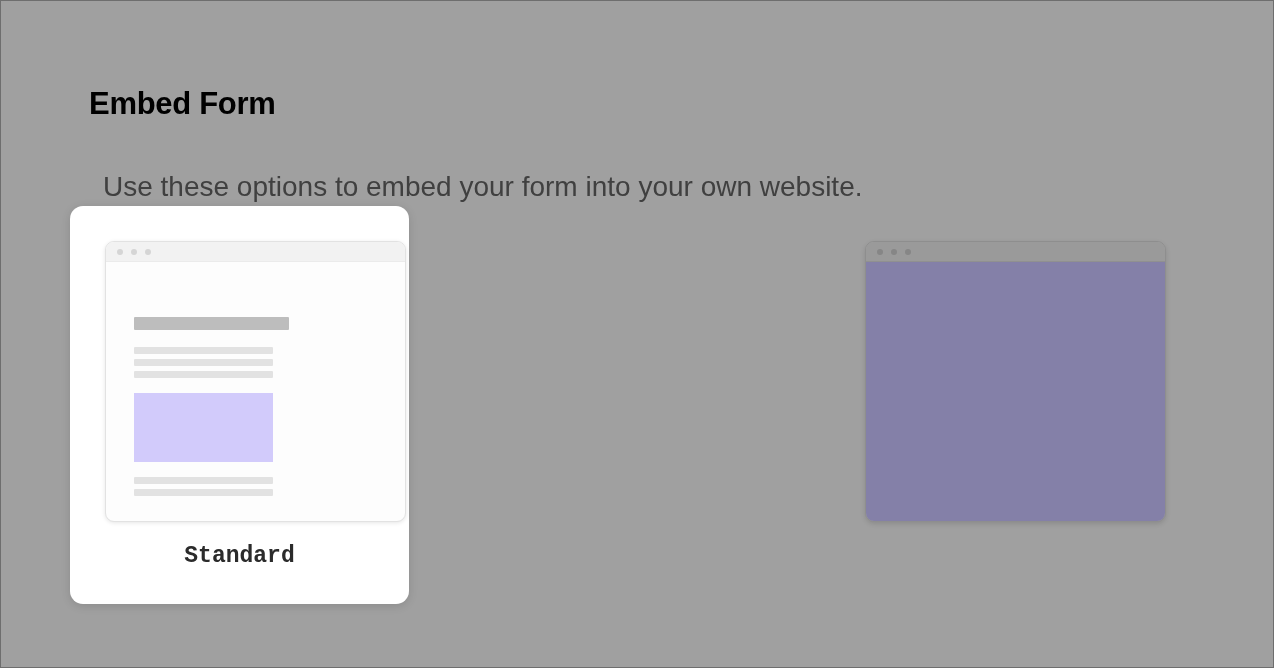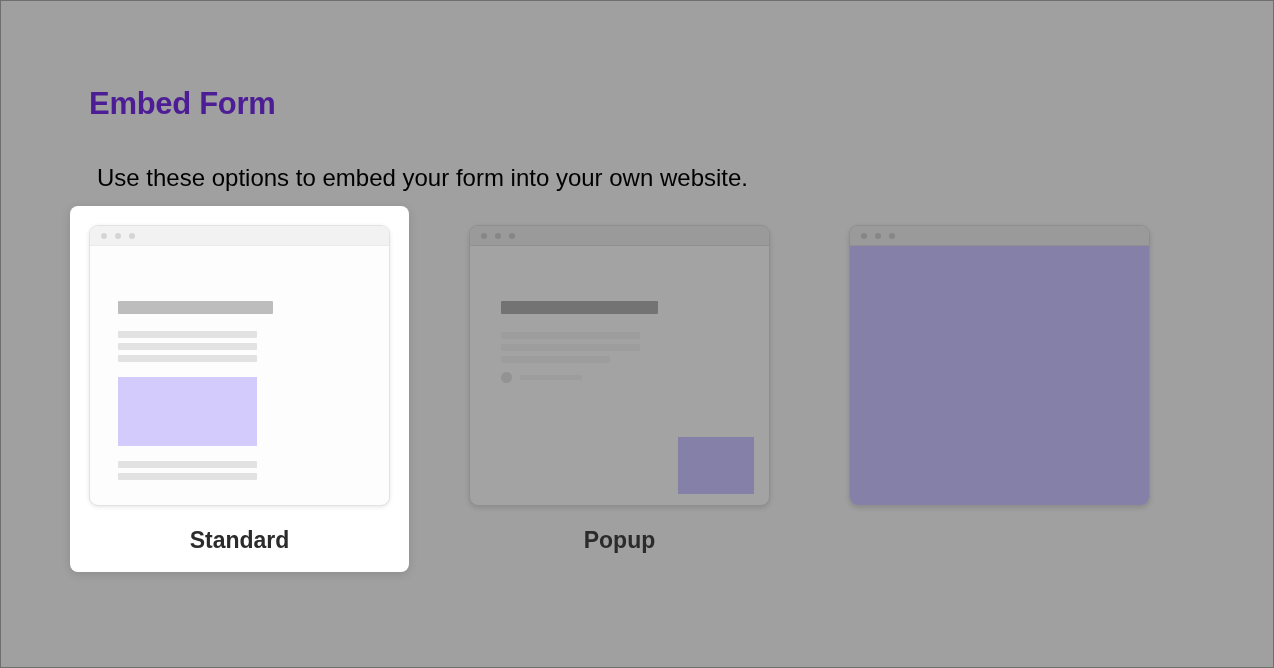--- a/index.html
+++ b/index.html
@@ -22,55 +22,56 @@
     height: 100%;
     box-sizing: border-box;
   }
 
   .page-title {
     position: absolute;
     left: 88px;
     top: 86px;
     font-size: 31px;
     font-weight: bold;
-    color: #4c1d95;
+    color: #000000;
     letter-spacing: -0.3px;
     line-height: 1.1;
     margin: 0;
   }
 
   .page-subtitle {
     position: absolute;
     left: 88px;
     top: 155px;
-    font-size: 24px;
-    color: #000000;
+    font-size: 28px;
+    color: #404040;
     line-height: 1.2;
-    margin: 8px;
+    margin: 14px;
   }
 
   
   .options {
     position: absolute;
     left: 0;
     top: 205px;
     width: 100%;
     height: 380px;
   }
 
   .option {
     position: absolute;
     box-sizing: border-box;
   }
 
   .option-card {
     position: relative;
     box-sizing: border-box;
-    border-radius: 8px;
-    padding: 19px;
+    border-radius: 13px;
+    padding: 35px;
+    font-family: Liberation Mono, monospace;
   }
 
   .option.selected .option-card {
     background: #ffffff;
     box-shadow: 0 2px 10px rgba(0,0,0,0.13);
   }
 
   .option-label {
     text-align: center;
     font-size: 23px;
@@ -213,55 +214,32 @@
             <div class="sk-purple p1"></div>
             <div class="sk sk-line l4"></div>
             <div class="sk sk-line l5"></div>
           </div>
         </div>
 
         <div class="option-label">Standard</div>
       </div>
     </div>
 
-    <div class="option dim" id="opt-popup">
+
+    <div class="option dim" id="opt-fullpage">
       <div class="option-card">
 
         <div class="browser">
           <div class="browser-chrome">
             <span class="dot"></span>
             <span class="dot"></span>
             <span class="dot"></span>
           </div>
           <div class="browser-body">
-            <div class="sk sk-heading h1"></div>
-            <div class="sk sk-line l1"></div>
-            <div class="sk sk-line l2"></div>
-            <div class="sk sk-line l3"></div>
-            <div class="sk-circle c1"></div>
-            <div class="sk sk-line l4"></div>
-            <div class="sk-purple p1"></div>
+            <div class="sk-purple p-full"></div>
           </div>
         </div>
 
-        <div class="option-label">Popup</div>
       </div>
     </div>
 
-    <div class="option dim" id="opt-fullpage">
-      <div class="option-card">
-
-        <div class="browser">
-          <div class="browser-chrome">
-            <span class="dot"></span>
-            <span class="dot"></span>
-            <span class="dot"></span>
-          </div>
-          <div class="browser-body">
-            <div class="sk-purple p-full"></div>
-          </div>
-        </div>
-
-      </div>
-    </div>
-
   </div>
 </div>
 
 </body></html>

